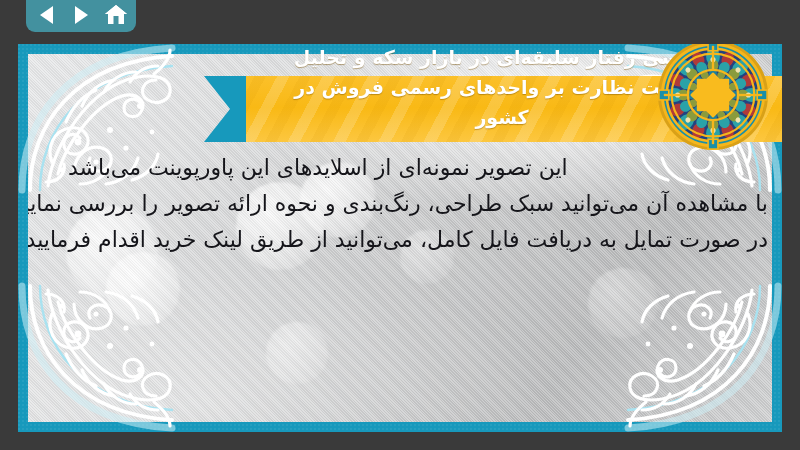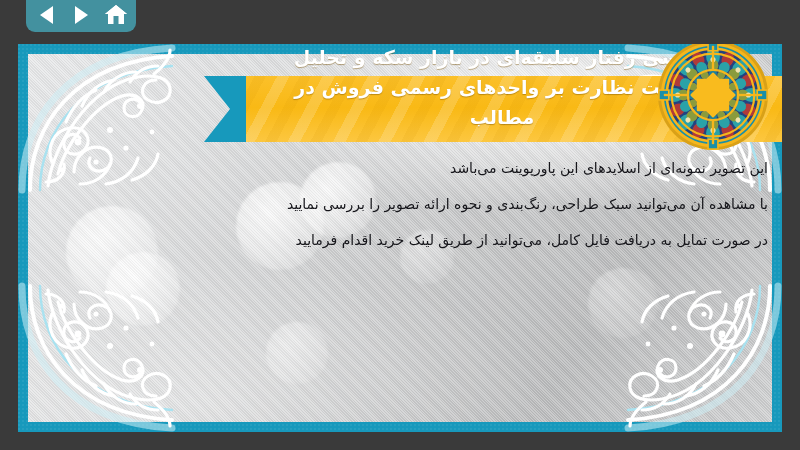--- a/index.html
+++ b/index.html
@@ -146,23 +146,23 @@
     z-index: 55;
     pointer-events: none;
   }
 
   
   #body-copy {
     position: absolute;
     left: 40px; top: 96px;
     width: 700px;
     direction: rtl;
-    text-align: right;
+    text-align: left;
     color: #15151a;
-    font-size: 14px;
+    font-size: 22px;
     line-height: 36px;
     z-index: 20;
   }
   #body-copy p { white-space: nowrap; }
 
   
   #bottomstrip {
     position: absolute;
     left: 0; bottom: 0; width: 800px; height: 18px;
     background: #3a3a3a;
@@ -320,21 +320,21 @@
       </div>
     </div>
 
     <div id="bandtab"></div>
 
     <div id="titleband"></div>
 
     <div id="titletext">
       <div class="tl1">بررسی رفتار سلیقه‌ای در بازار سکه و تحلیل</div>
       <div>وضعیت نظارت بر واحدهای رسمی فروش در</div>
-      <div>مطالب</div>
+      <div>کشور</div>
     </div>
 
     <svg id="medallion" viewBox="0 0 120 120">
       <defs>
         <clipPath id="ringclip">
             <circle cx="60" cy="60" r="48"></circle>
           </clipPath>
       </defs>
       <circle cx="60" cy="60" r="56" fill="#d9a118"></circle>
       <circle cx="60" cy="60" r="53" fill="#f6b61c"></circle>

